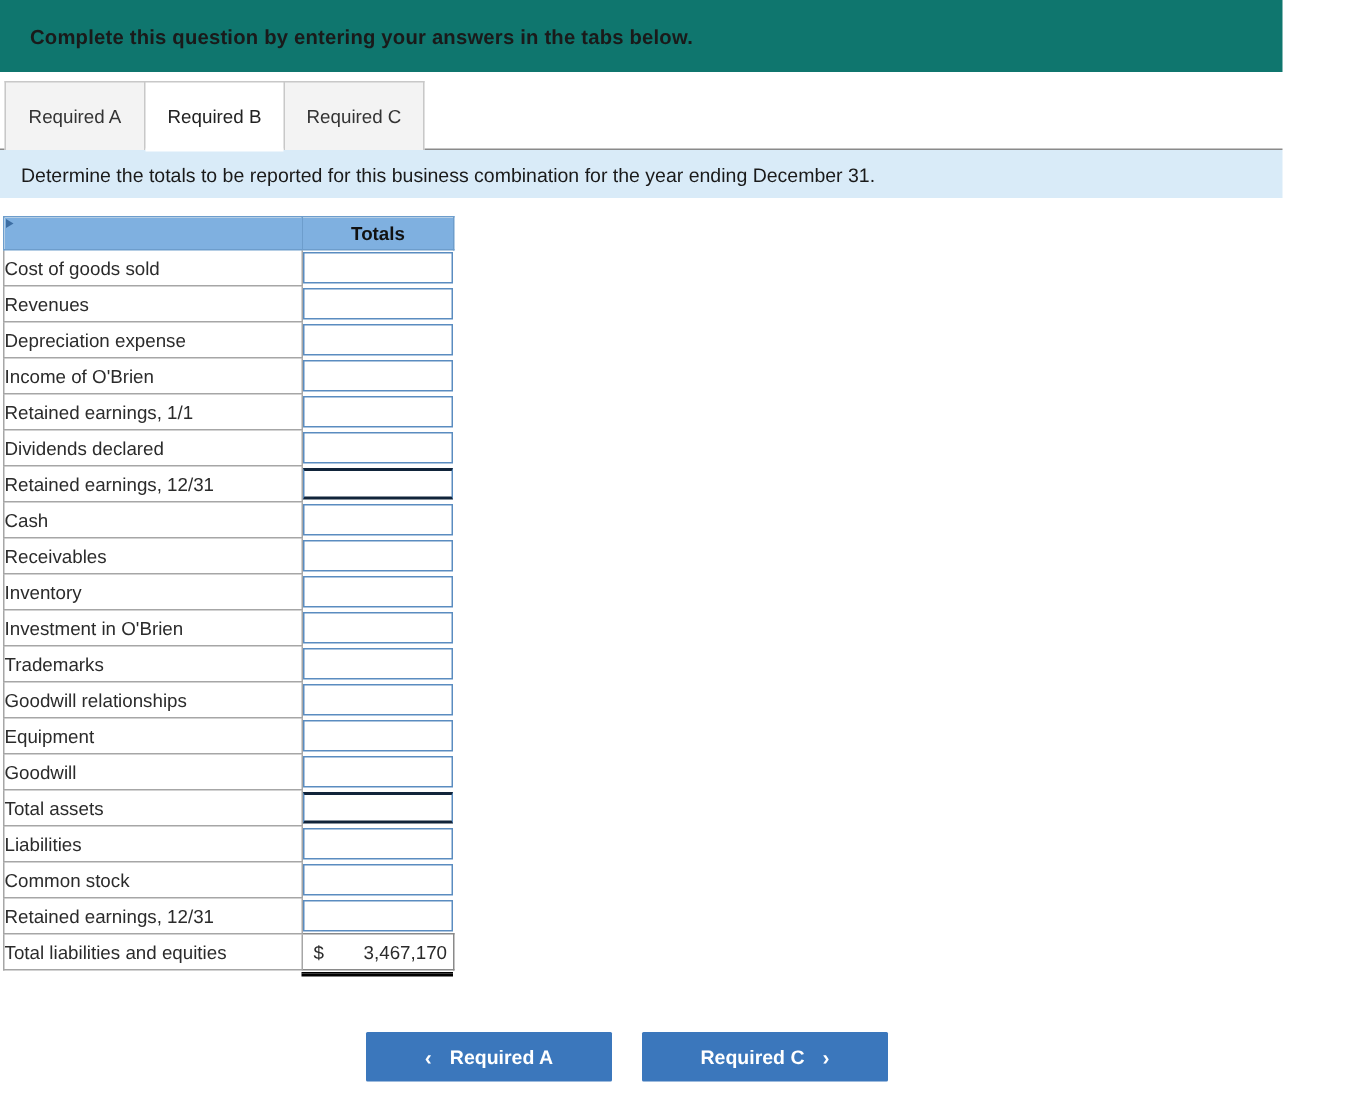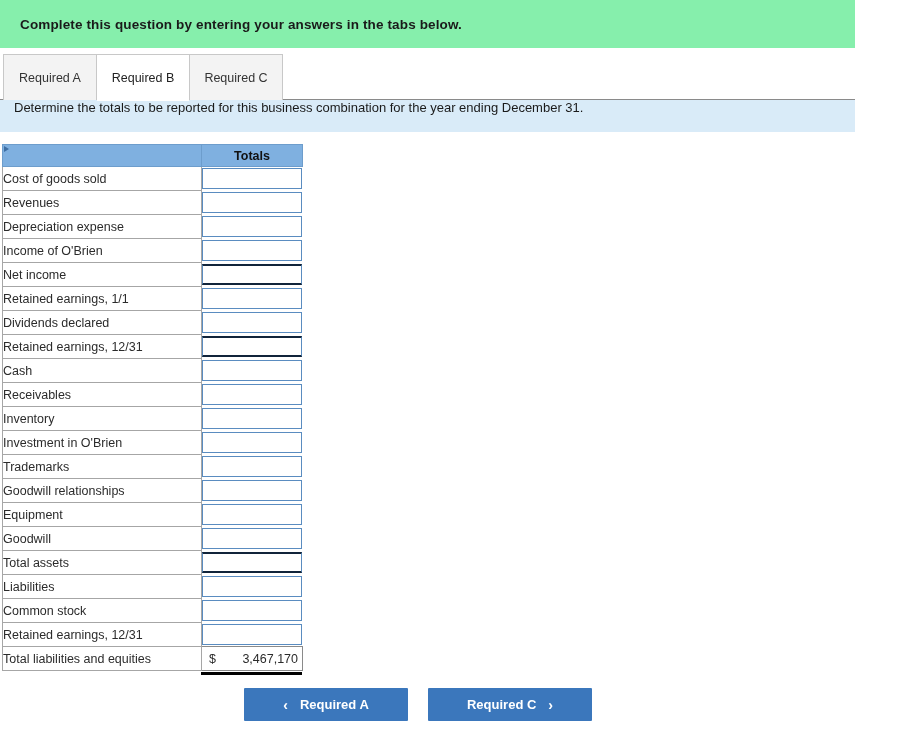--- a/index.html
+++ b/index.html
@@ -14,21 +14,21 @@
     font-size: 13px;
     color: #000000;
     overflow: hidden;
     position: relative;
   }
 
   
   .question-bar {
     width: 855px;
     height: 48px;
-    background: #86efac;
+    background: #0f766e;
     display: flex;
     align-items: center;
     box-sizing: border-box;
     padding-left: 20px;
   }
   .question-bar-text {
     font-size: 13.5px;
     font-weight: bold;
     color: #1a1a1a;
     letter-spacing: 0.01em;
@@ -90,21 +90,21 @@
     height: 2px;
     background: #ffffff;
   }
 
   
   .req-banner {
     width: 855px;
     height: 32px;
     background: #d9ebf8;
     display: flex;
-    align-items: flex-start;
+    align-items: center;
     box-sizing: border-box;
     padding-left: 14px;
   }
   .req-banner-text {
     font-size: 13px;
     color: #1a1a1a;
   }
 
   
   .sheet-wrap {
@@ -297,26 +297,20 @@
             <div class="inputbox"></div>
           </td>
         </tr>
         <tr class="row">
           <td class="label">Income of O'Brien</td>
           <td class="cell">
             <div class="inputbox"></div>
           </td>
         </tr>
         <tr class="row">
-          <td class="label indent">Net income</td>
-          <td class="cell">
-            <div class="inputbox topline botline"></div>
-          </td>
-        </tr>
-        <tr class="row">
           <td class="label">Retained earnings, 1/1</td>
           <td class="cell">
             <div class="inputbox"></div>
           </td>
         </tr>
         <tr class="row">
           <td class="label">Dividends declared</td>
           <td class="cell">
             <div class="inputbox"></div>
           </td>

